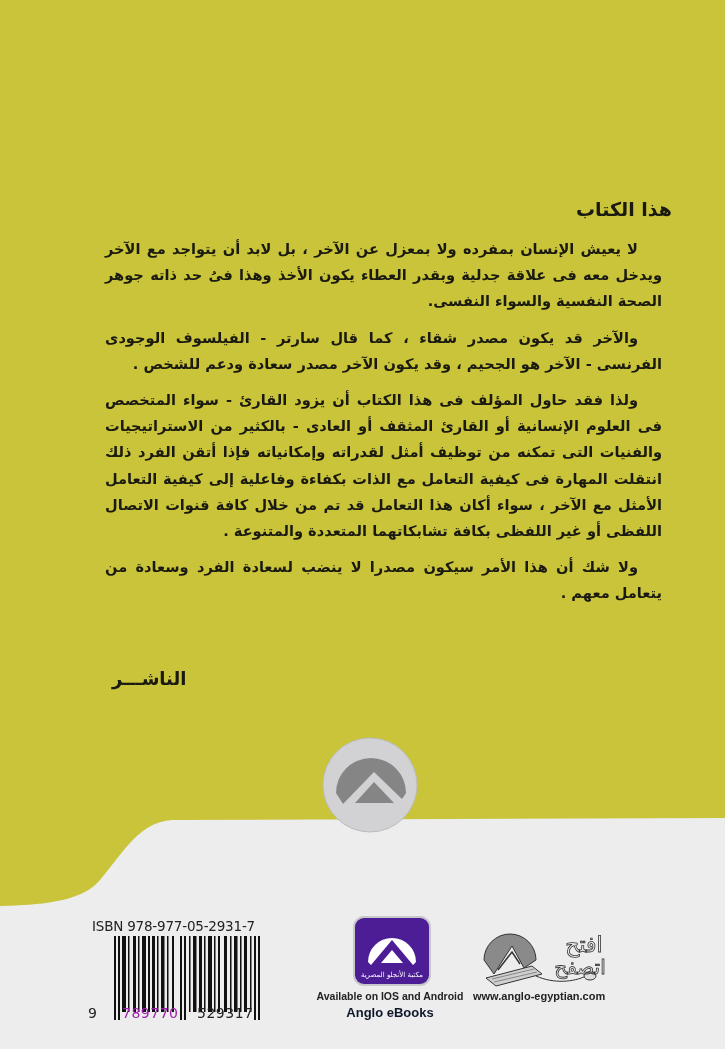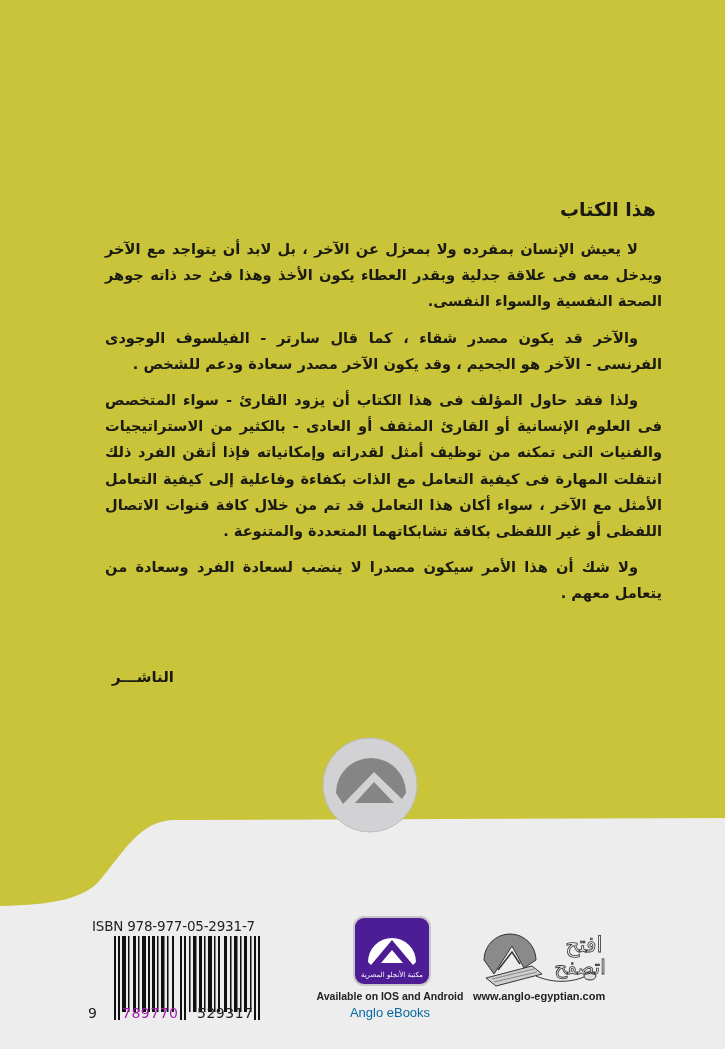--- a/index.html
+++ b/index.html
@@ -10,29 +10,29 @@
     }
     .cover { position: absolute; left: 0; top: 0; width: 725px; height: 1049px; }
     .bg-svg { position: absolute; left: 0; top: 0; }
 
     .blurb {
       position: absolute; left: 95px; top: 196px; width: 577px;
       direction: rtl; text-align: justify;
       color: #1b1a10; font-weight: bold;
     }
     .blurb-title {
-      font-size: 19px; line-height: 26px; margin: 0 16px 14px 0; text-align: right;
+      font-size: 19px; line-height: 26px; margin: 0 0 14px 0; text-align: right;
     }
     .blurb p {
       margin: 10px; font-size: 14.6px; line-height: 26.2px;
       text-indent: 24px; text-align-last: right;
     }
     .signature {
       position: absolute; left: 112px; top: 668px;
-      font-size: 15px; font-weight: bold; color: #1b1a10; direction: rtl;
+      font-size: 18px; font-weight: bold; color: #1b1a10; direction: rtl;
       letter-spacing: 1px;
     }
 
     .logo-badge { position: absolute; left: 322px; top: 737px; width: 96px; height: 96px; }
 
     
     .isbn-block { position: absolute; left: 92px; top: 918px; width: 170px; }
     .isbn-label {
       font-family: "DejaVu Sans", sans-serif; font-size: 13.5px; color: #222;
       letter-spacing: -0.2px; white-space: nowrap; 
@@ -52,21 +52,21 @@
       position: absolute; left: 0; right: 0; bottom: 5px; text-align: center;
       font-size: 7px; color: #fff; direction: rtl; white-space: nowrap;
     }
     .app-avail {
       position: absolute; left: 300px; top: 990px; width: 180px; text-align: center;
       font-family: "Liberation Sans", sans-serif; font-size: 10.5px; color: #222; font-weight: bold;
       white-space: nowrap;
     }
     .app-name {
       position: absolute; left: 300px; top: 1005px; width: 180px; text-align: center;
-      font-family: "Liberation Sans", sans-serif; font-size: 13px; color: #0369a1; font-weight: normal;
+      font-family: "Liberation Sans", sans-serif; font-size: 13px; color: #0f172a; font-weight: bold;
     }
 
     
     .pub-mark { position: absolute; left: 474px; top: 918px; width: 150px; height: 75px; }
     .pub-url {
       position: absolute; left: 473px; top: 990px;
       font-family: "Liberation Sans", sans-serif; font-size: 11px; font-weight: bold; color: #222;
       white-space: nowrap;
     }
   </style>

